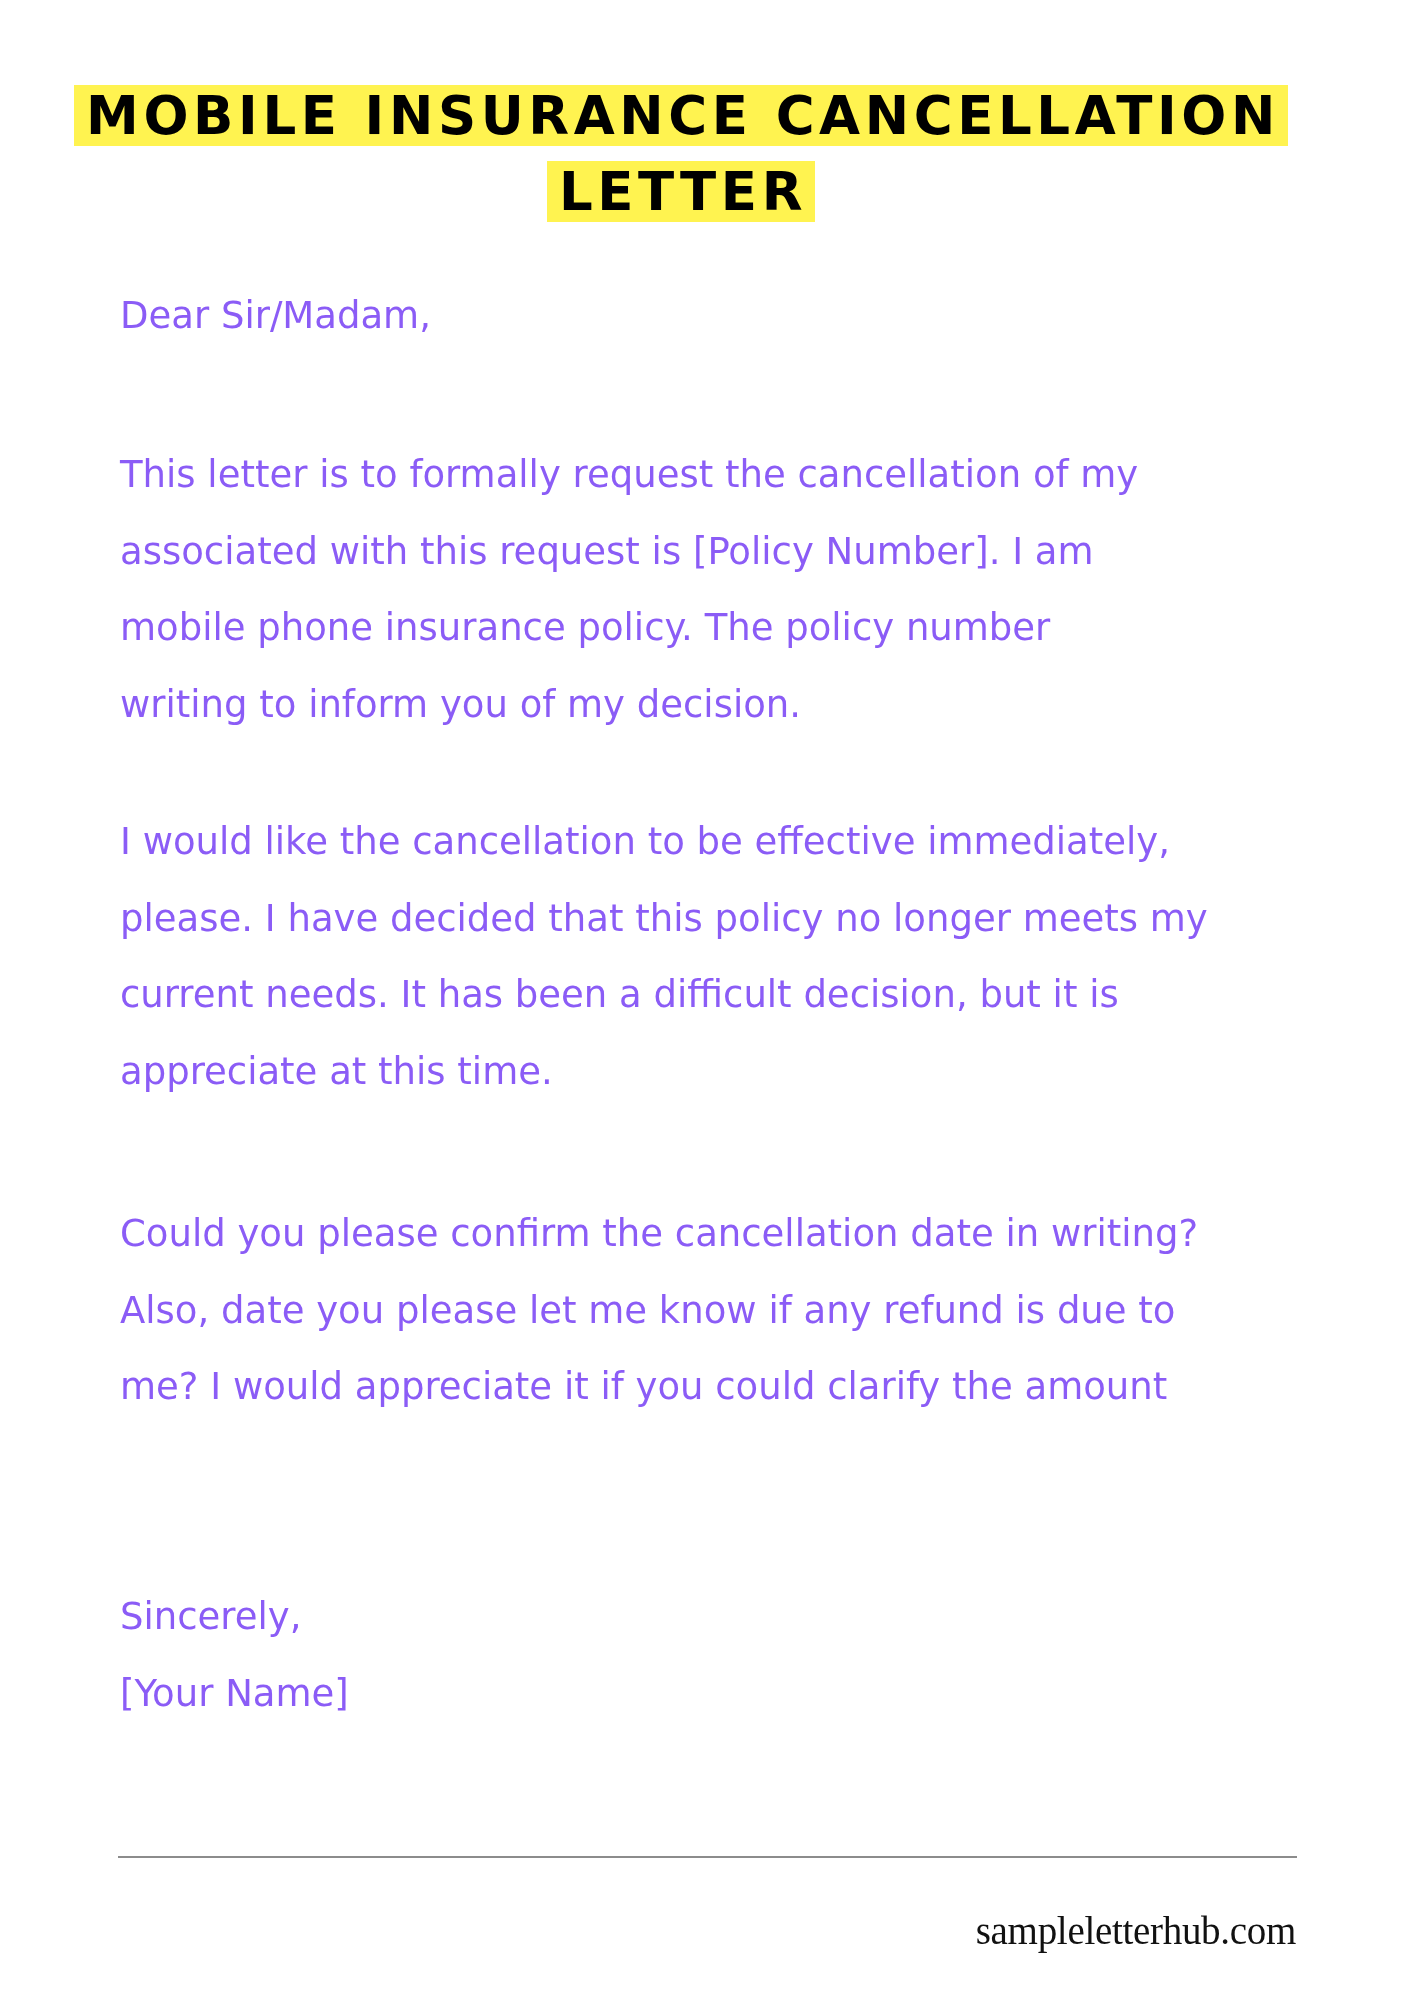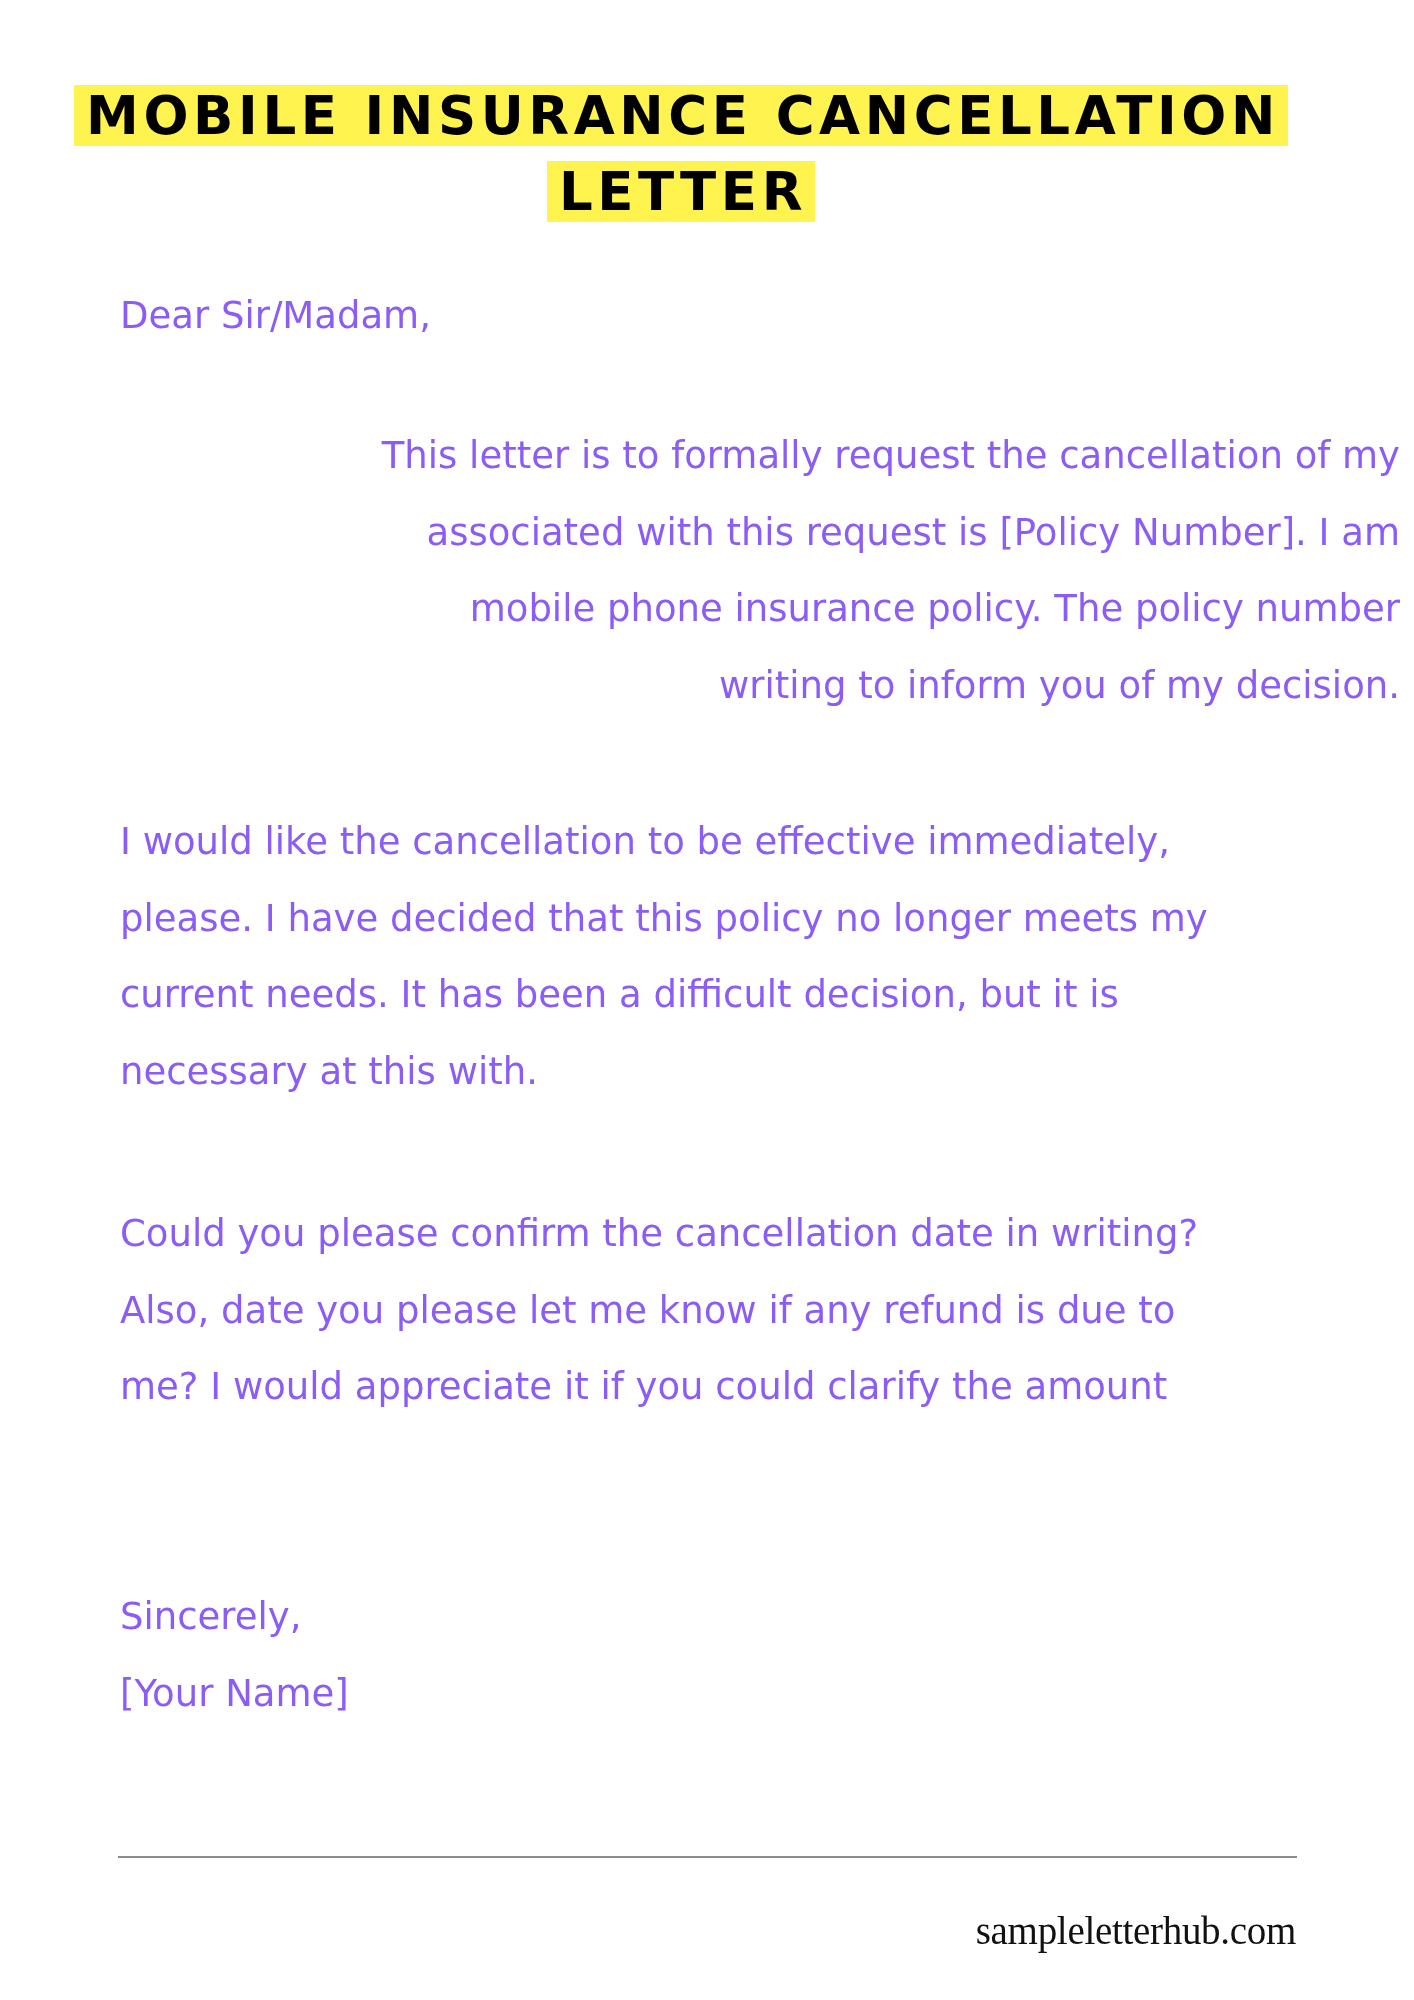--- a/index.html
+++ b/index.html
@@ -30,32 +30,32 @@
 <body>
 
 <div class="page">
 
   <h1 class="title"><span class="hl"><span>MOBILE INSURANCE CANCELLATION</span><br><span>LETTER</span></span></h1>
 
   <div class="body-text" style="top:278px;">
     <span class="line">Dear Sir/Madam,</span>
   </div>
 
-  <div class="body-text" style="top:418px;text-align:right;">
+  <div class="body-text" style="top:437px;">
     <span class="line">This letter is to formally request the cancellation of my</span>
     <span class="line">associated with this request is [Policy Number]. I am</span>
     <span class="line">mobile phone insurance policy. The policy number</span>
     <span class="line">writing to inform you of my decision.</span>
   </div>
 
   <div class="body-text" style="top:804px;">
     <span class="line">I would like the cancellation to be effective immediately,</span>
     <span class="line">please. I have decided that this policy no longer meets my</span>
     <span class="line">current needs. It has been a difficult decision, but it is</span>
-    <span class="line">necessary at this with.</span>
+    <span class="line">appreciate at this time.</span>
   </div>
 
   <div class="body-text" style="top:1196px;">
     <span class="line">Could you please confirm the cancellation date in writing?</span>
     <span class="line">Also, date you please let me know if any refund is due to</span>
     <span class="line">me? I would appreciate it if you could clarify the amount</span>
   </div>
 
   <div class="body-text" style="top:1579px;">
     <span class="line">Sincerely,</span>

